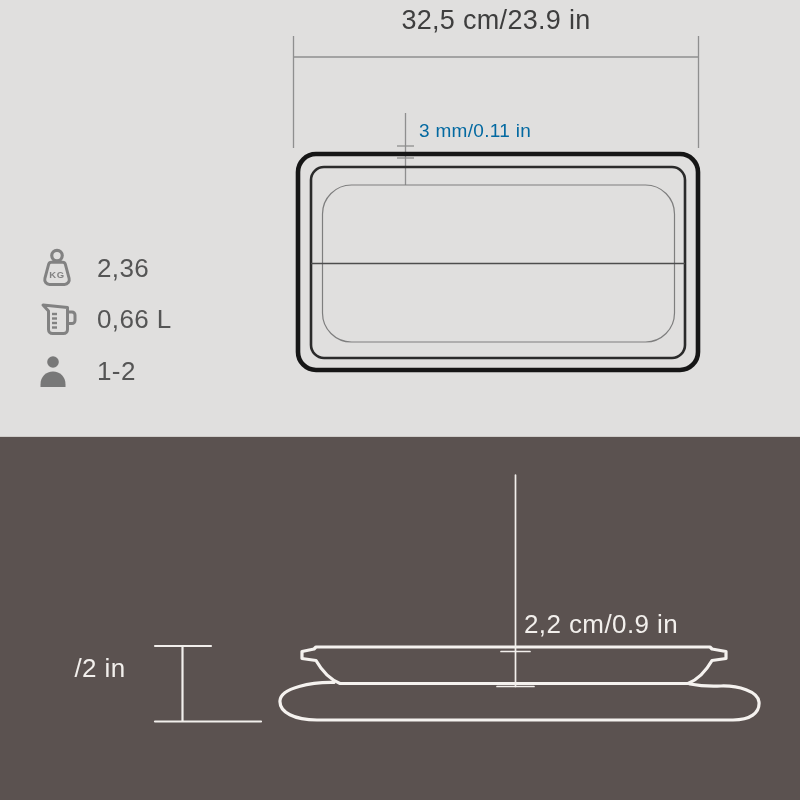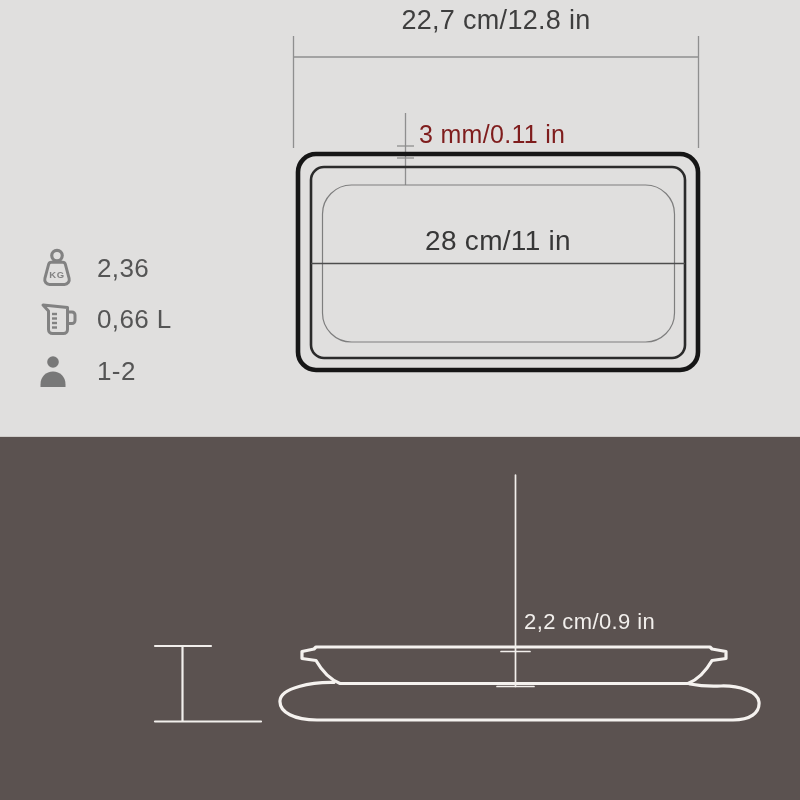--- a/index.html
+++ b/index.html
@@ -16,21 +16,21 @@
     background:#e0dfde;
   }
   .top-section svg.drawing{position:absolute;left:0;top:0;}
 
   .dim-label{position:absolute;color:#3e3e3e;letter-spacing:.3px;}
   .lbl-overall-width{
     left:293px;top:5px;width:406px;text-align:center;
     font-size:27px;
   }
   .lbl-wall{
-    left:419px;top:120px;font-size:25px;color:#7f1d1d;
+    left:419px;top:120px;font-size:19px;color:#0369a1;
   }
   .lbl-inner-width{
     left:298px;top:225px;width:400px;text-align:center;
     font-size:28px;color:#373737;
   }
 
   
   .specs{position:absolute;left:38px;top:244px;width:220px;}
   .spec-row{
     position:absolute;left:0;display:flex;align-items:center;height:40px;text-align:right;
@@ -43,21 +43,21 @@
   .row-volume{top:55px;}
   .row-servings{top:107px;}
 
   
   .bottom-section{
     position:absolute;left:0;top:436px;width:800px;height:364px;
     background:#5b5250;border-top:1px solid #cfccc9;
   }
   .bottom-section svg.drawing{position:absolute;left:0;top:0;}
   .lbl-depth{
-    left:524px;top:172px;font-size:22px;color:#f2efec;letter-spacing:.4px;
+    left:524px;top:172px;font-size:26px;color:#f2efec;letter-spacing:.4px;
   }
   .lbl-height{
     left:40px;top:218px;width:120px;text-align:center;
     font-size:26px;line-height:26px;color:#f2efec;letter-spacing:.4px;
   }
 </style>
 </head>
 <body>
 
 <div class="canvas">
@@ -79,23 +79,22 @@
       </g>
 
       <g>
         <rect x="298" y="154" width="400" height="216" rx="18" ry="18" fill="none" stroke="#161616" stroke-width="4.6"></rect>
         <rect x="311" y="167" width="374" height="191" rx="13" ry="13" fill="none" stroke="#2b2b2b" stroke-width="2.6"></rect>
         <rect x="322.5" y="185" width="352" height="157" rx="29" ry="29" fill="none" stroke="#7e7e7e" stroke-width="1.2"></rect>
         <line x1="311" y1="263.5" x2="685" y2="263.5" stroke="#4d4d4d" stroke-width="1.4"></line>
       </g>
     </svg>
 
-    <div class="dim-label lbl-overall-width">22,7 cm/12.8 in</div>
+    <div class="dim-label lbl-overall-width">32,5 cm/23.9 in</div>
     <div class="dim-label lbl-wall">3 mm/0.11 in</div>
-    <div class="dim-label lbl-inner-width">28 cm/11 in</div>
 
     <div class="specs">
 
       <div class="spec-row row-weight">
         <span class="icon-box">
           <svg width="38" height="40" viewBox="0 0 36 38">
             <circle cx="18" cy="7.2" r="5" fill="none" stroke="#828282" stroke-width="3"></circle>
             <path d="M12.6,13.5 h10.8 a2.6,2.6 0 0 1 2.5,1.9 l3.6,13.4 a4.6,4.6 0 0 1 -4.4,5.8 h-14.2 a4.6,4.6 0 0 1 -4.4,-5.8 l3.6,-13.4 a2.6,2.6 0 0 1 2.5,-1.9 z" fill="none" stroke="#828282" stroke-width="2.8" stroke-linejoin="round"></path>
             <text x="18" y="28.5" text-anchor="middle" font-size="9" font-weight="bold" fill="#828282" letter-spacing="0.5">KG</text>
           </svg>
@@ -162,16 +161,17 @@
       <g stroke="#f2efec" stroke-width="2.2" stroke-linecap="round">
         <line x1="155" y1="645" x2="211" y2="645"></line>
         <line x1="182.5" y1="645" x2="182.5" y2="720"></line>
         <line x1="155" y1="720.5" x2="261" y2="720.5"></line>
       </g>
     </svg>
 
     <div class="dim-label lbl-depth">2,2 cm/0.9 in</div>
 
     <div class="dim-label lbl-height">
+      <div>/2 in</div>
     </div>
 
   </section>
 </div>
 
 </body></html>

